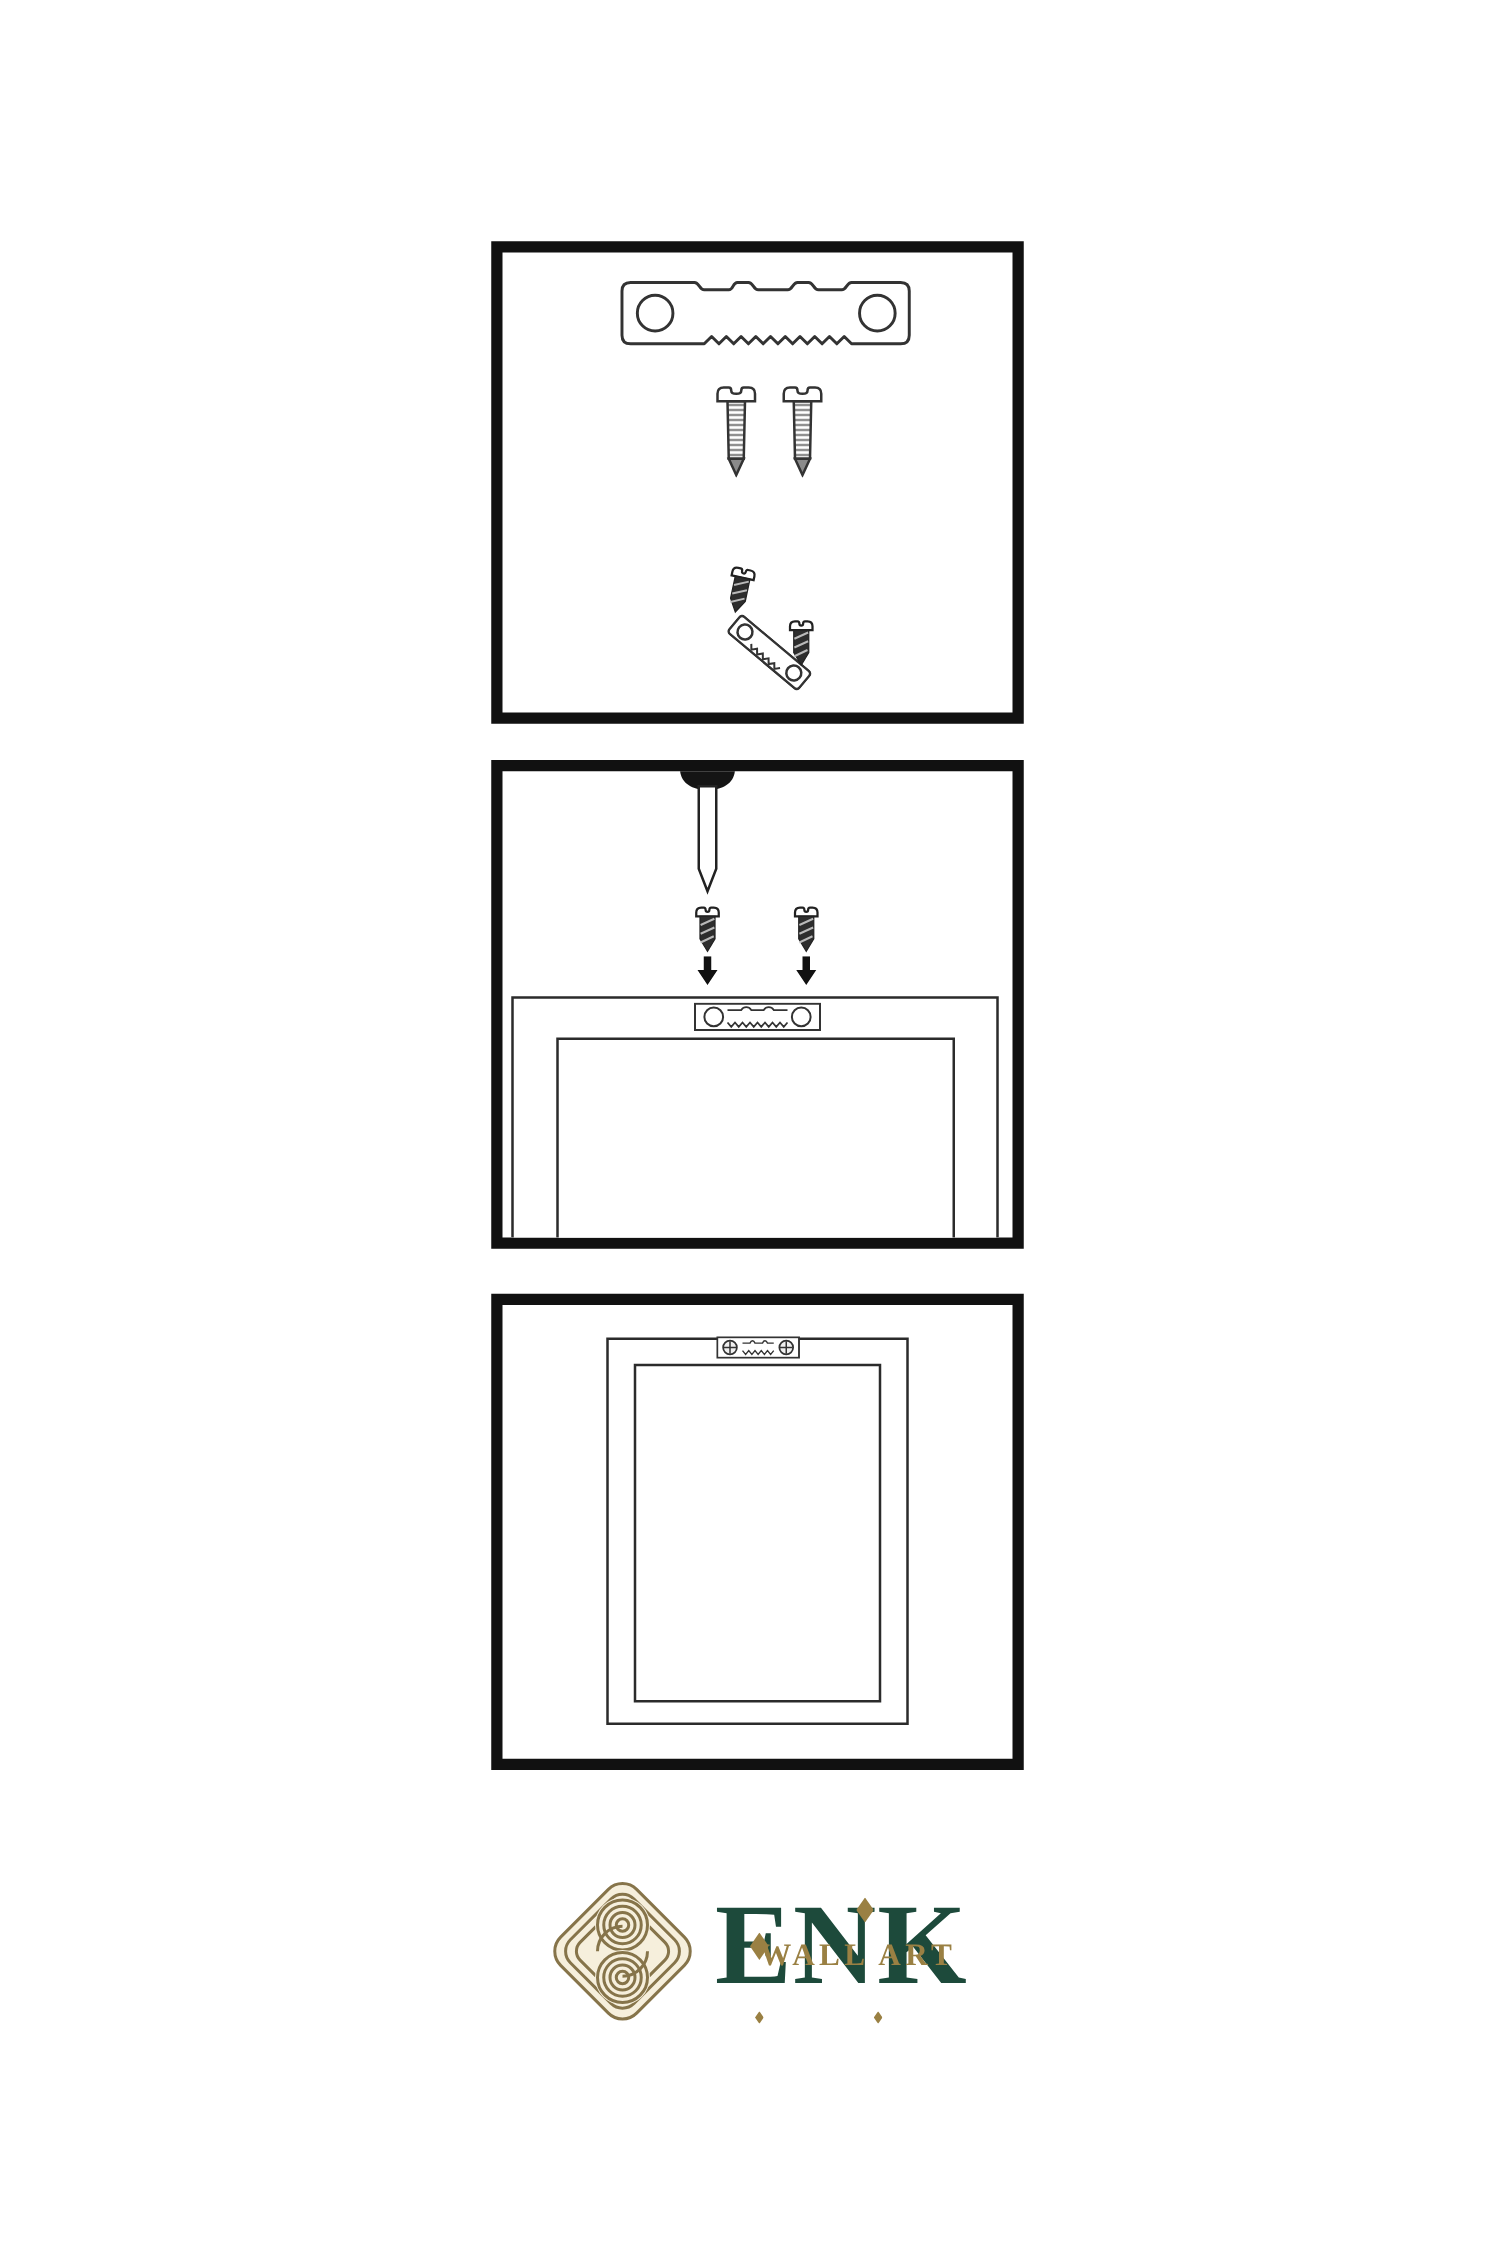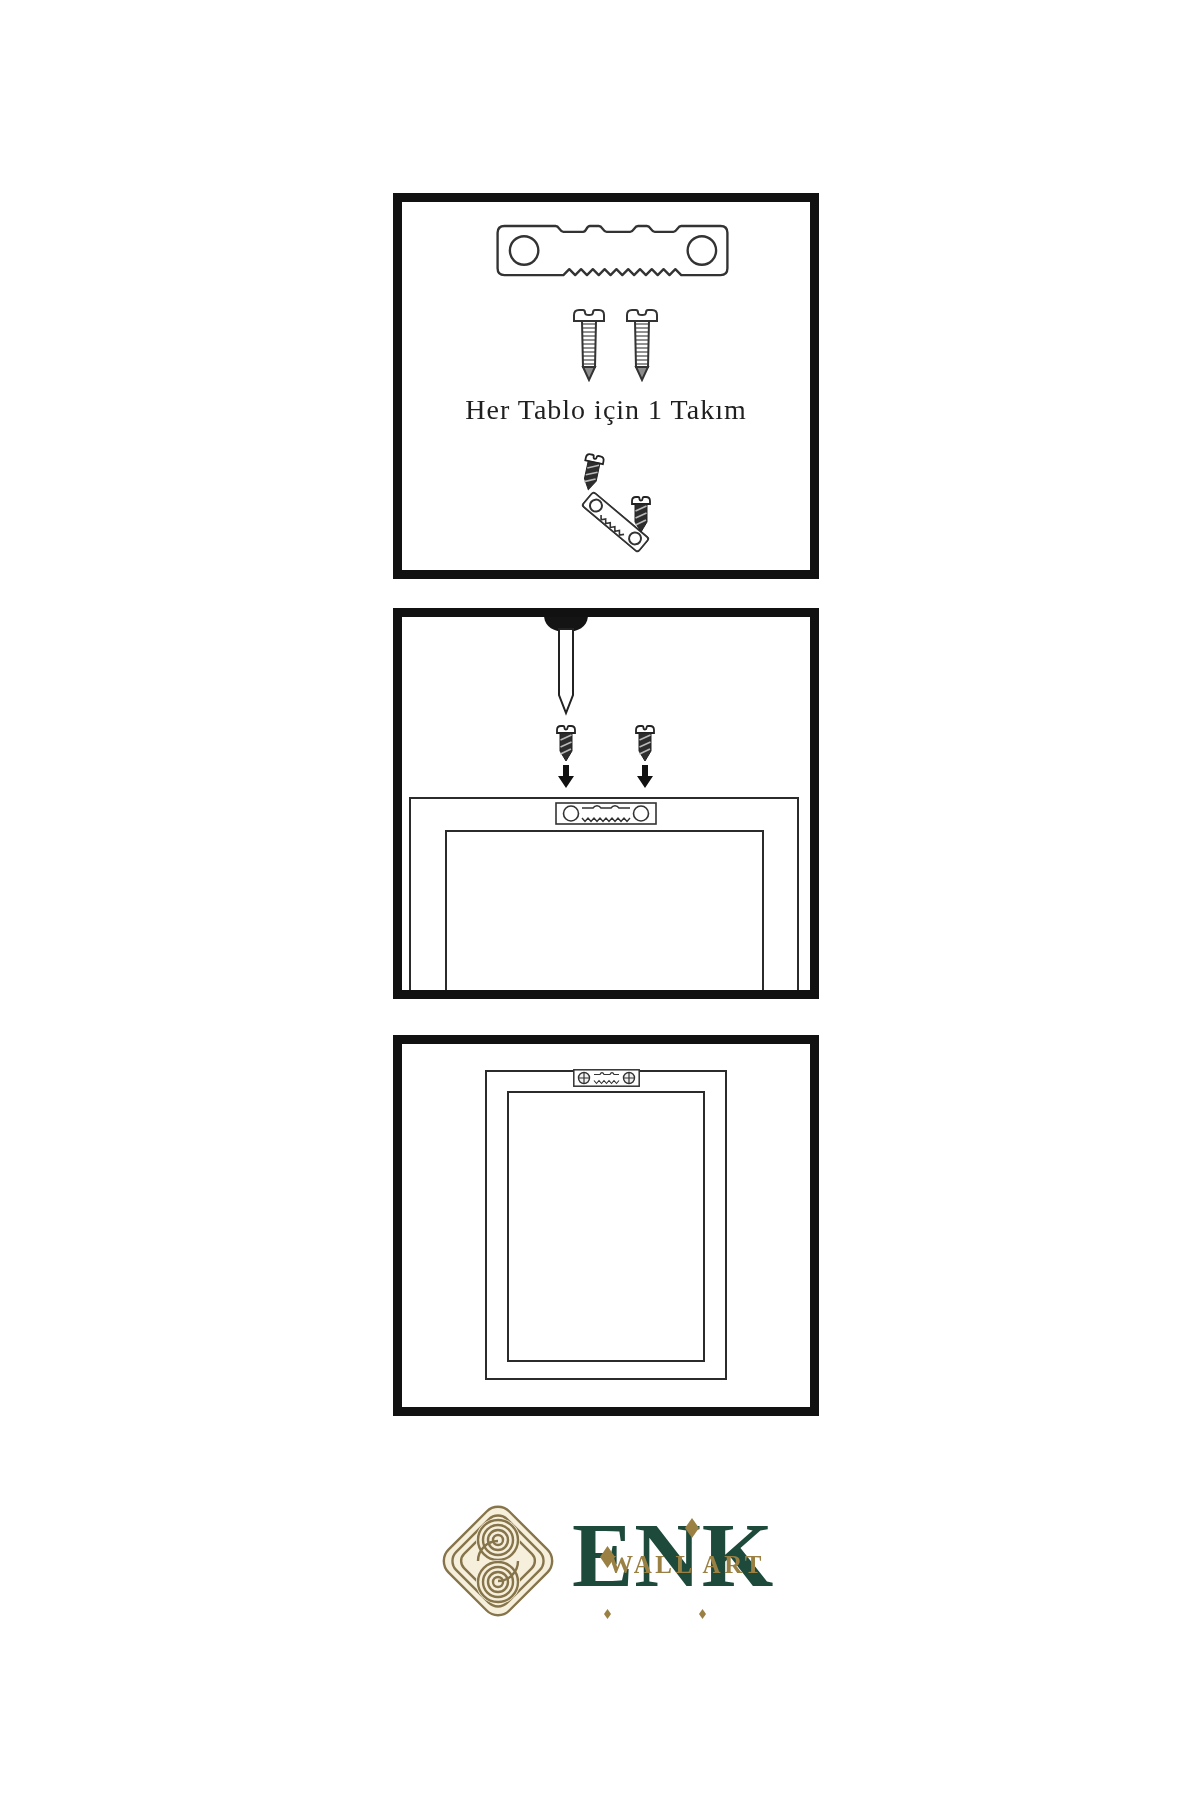--- a/index.html
+++ b/index.html
@@ -80,21 +80,20 @@
         <defs>
           <pattern id="thrB" width="4" height="4" patternUnits="userSpaceOnUse">
             <path d="M0,2 H4" stroke="#555" stroke-width="1.3"></path>
           </pattern>
         </defs>
         <path d="M3,15 V9 Q3,4 8,4 H12 Q14,4 14,6.5 Q14,9 18,9 Q22,9 22,6.5 Q22,4 24,4 H28 Q33,4 33,9 V15 Z" fill="#fff" stroke="#333" stroke-width="2"></path>
         <polygon points="11,15 25,15 24,61 12,61" fill="url(#thrB)" stroke="#333" stroke-width="2"></polygon>
         <polygon points="12,61 24,61 18,74" fill="#8b8b8b" stroke="#333" stroke-width="2"></polygon>
       </svg>
 
-      <div class="caption" style="top:192px;">Her Tablo için 1 Takım</div>
 
       <svg class="abs rot12" style="left:179px;top:250px;" width="22" height="40" viewBox="0 0 22 40">
         <path d="M2,10 V7 Q2,3 6,3 H8 Q9.5,3 9.5,5 Q9.5,6.5 11,6.5 Q12.5,6.5 12.5,5 Q12.5,3 14,3 H16 Q20,3 20,7 V10 Z" fill="#fff" stroke="#222" stroke-width="1.8"></path>
         <polygon points="5,10 17,10 17,28 11,38 5,28" fill="#2d2d2d" stroke="#222" stroke-width="1"></polygon>
         <g stroke="#b9b9b9" stroke-width="1.6">
           <path d="M5.5,17 L16.5,12"></path>
             <path d="M5.5,24 L16.5,19"></path>
             <path d="M5.5,31 L16,26"></path>
         </g>
       </svg>

